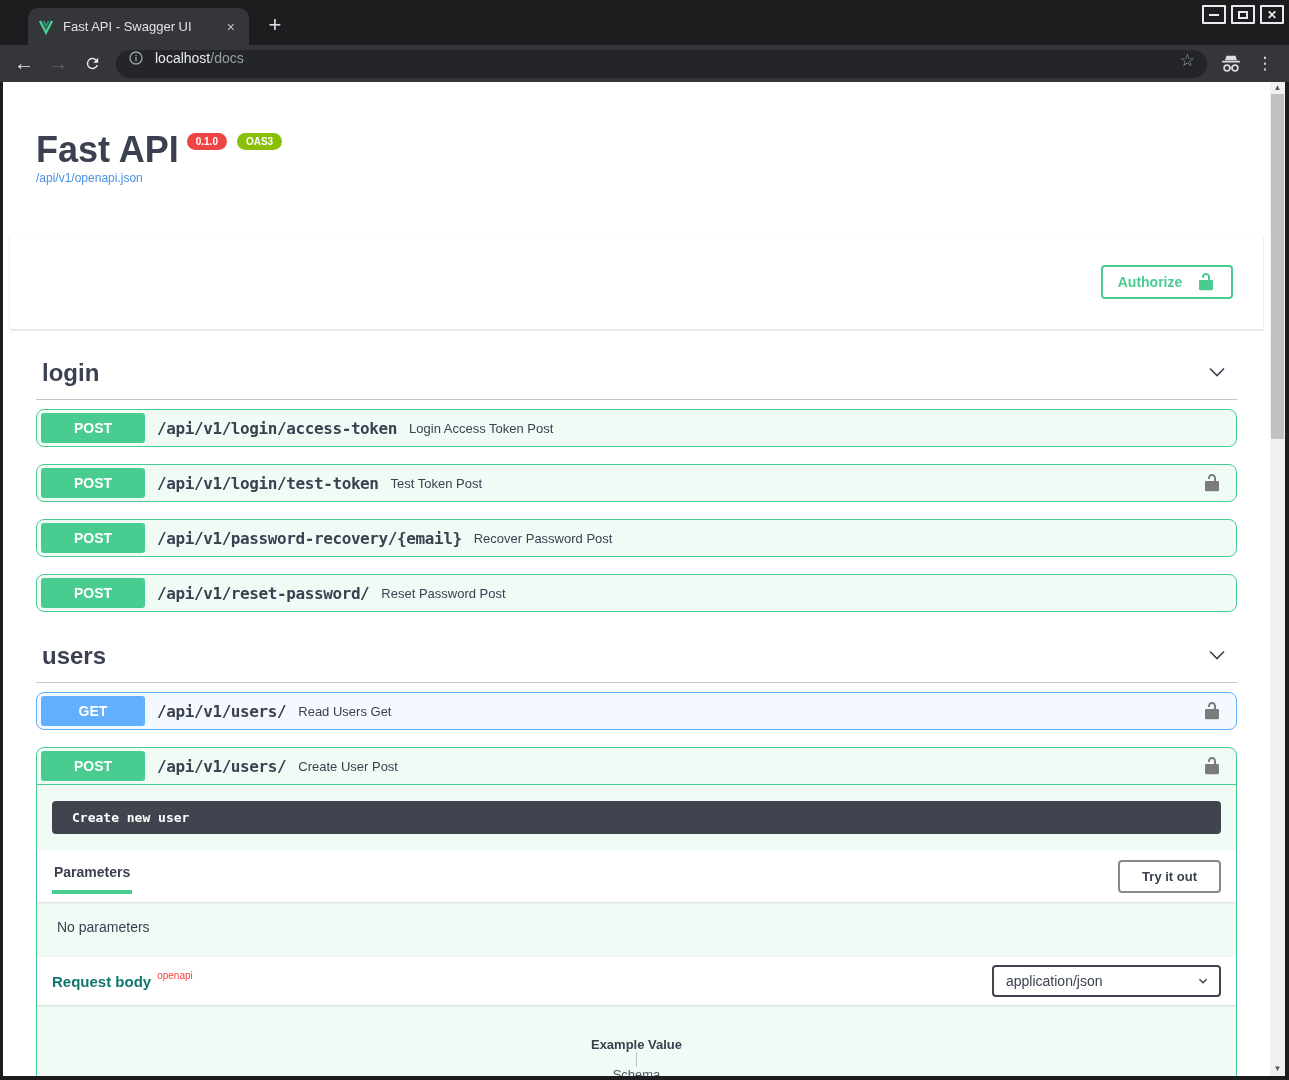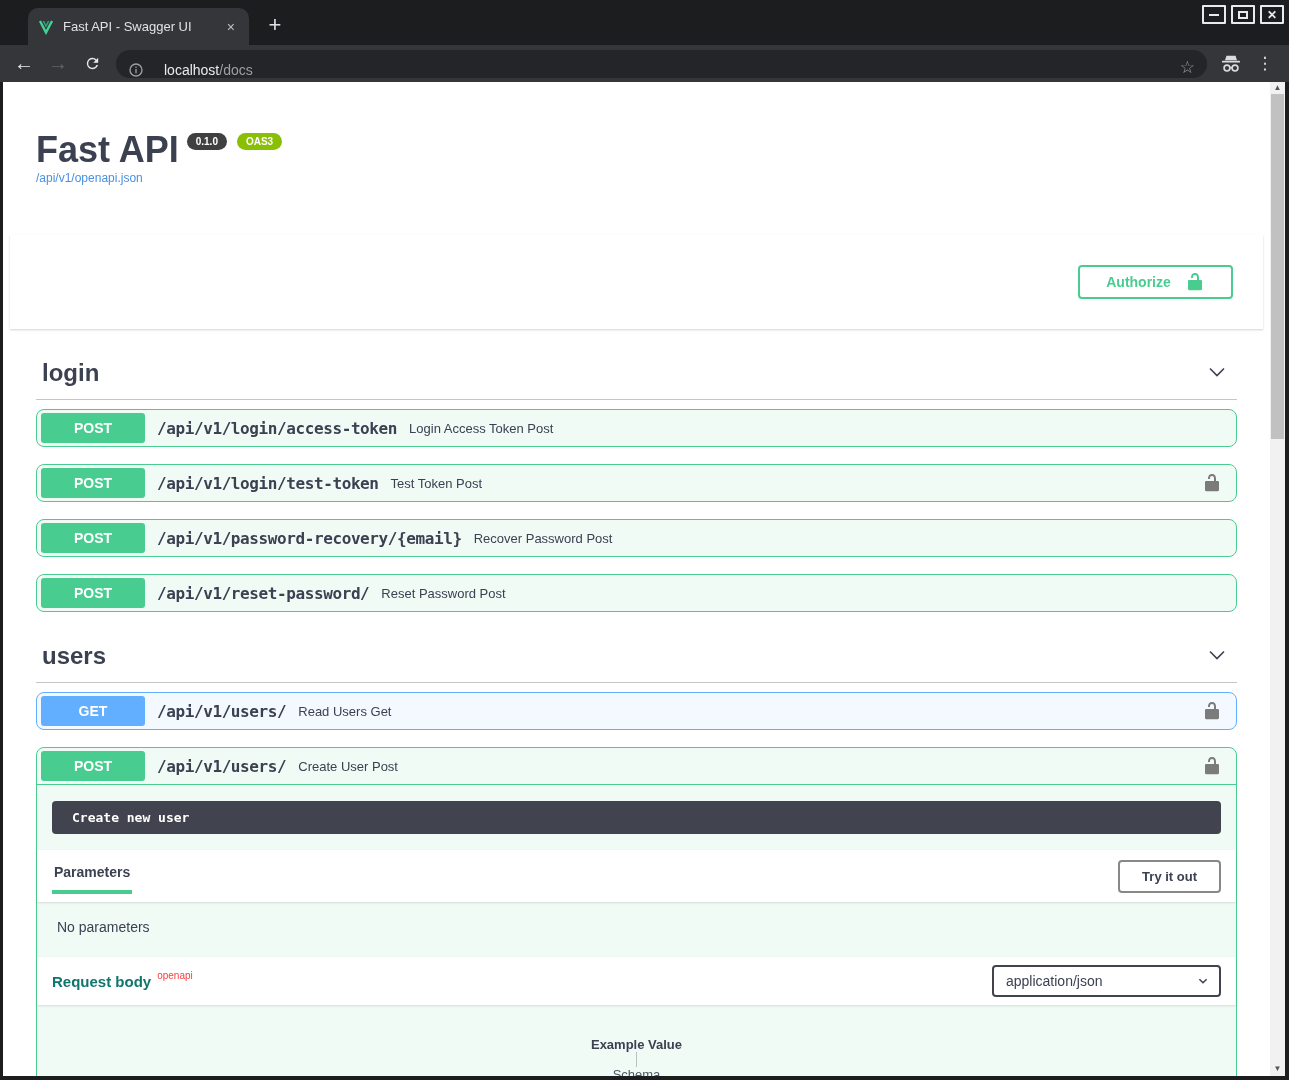--- a/index.html
+++ b/index.html
@@ -21,21 +21,21 @@
   .winbtn .box { width:10px; height:8px; border:2px solid #e8eaed; }
   .winbtn.close { font-size:12px; font-weight:bold; line-height:1; }
 
   .toolbar { position:absolute; top:45px; left:0; right:0; height:37px; background:#35363a;
              display:flex; align-items:center; padding:0 8px; gap:2px; }
   .navbtn { width:32px; height:30px; display:flex; align-items:center; justify-content:center;
             font-size:20px; border-radius:50%; }
   .navbtn.back { color:#e8eaed; }
   .navbtn.fwd { color:#5f6368; }
   .omnibox { flex:1; height:28px; background:#232528; border-radius:14px; margin:0 6px;
-             display:flex; align-items:flex-end; padding:0 12px; gap:20px; }
+             display:flex; align-items:flex-start; padding:0 12px; gap:11px; }
   .url { flex:1; font-size:14px; white-space:nowrap; overflow:hidden; }
   .url .host { color:#e8eaed; }
   .url .path { color:#9aa0a6; }
   .star { color:#9aa0a6; font-size:17px; }
   .chromebtn { width:32px; height:30px; display:flex; align-items:center; justify-content:center; }
   .menu-dots { color:#dfe1e5; font-size:17px; letter-spacing:0; }
 
   
   .page { position:absolute; top:82px; left:3px; right:19px; bottom:4px; background:#fff; overflow:hidden; }
   .scrollbar { position:absolute; top:82px; right:4px; bottom:4px; width:15px; background:#f1f1f1; }
@@ -43,27 +43,27 @@
   .scroll-arrow { position:absolute; left:0; width:15px; color:#555; font-size:8px; text-align:center; }
   .scroll-arrow.up { top:1px; } .scroll-arrow.down { bottom:3px; }
 
   :root { --green:#49cc90; --blue:#61affe; }
 
   .swagger-wrap { margin:0 33px; }
   .info { padding-top:50px; }
   .page-title { font-size:36px; font-weight:bold; color:#3b4151; display:flex; align-items:flex-start; gap:8px; }
   .page-title .t { line-height:1; }
   .badge { font-size:10px; font-weight:bold; color:#fff; padding:3px 9px; border-radius:10px; margin-top:1px; }
-  .badge.version { background:#404040; }
+  .badge.version { background:#ef4444; }
   .badge.oas { background:#89bf04; margin-left:2px; }
   .spec-link { display:inline-block; font-size:12px; color:#4990e2; text-decoration:none; }
 
   .scheme-container { margin:49px 7px 0; height:94px; background:#fff; position:relative;
                       box-shadow:0 1px 2px 0 rgba(0,0,0,.18); }
-  .authorize-btn { position:absolute; right:30px; top:30px; width:155px; height:34px;
+  .authorize-btn { position:absolute; right:30px; top:30px; width:132px; height:34px;
                    border:2px solid var(--green); border-radius:4px; background:transparent;
                    color:var(--green); font-weight:bold; font-size:14px;
                    display:flex; align-items:center; justify-content:center; gap:14px; }
 
   .opblock-tag { display:flex; align-items:center; justify-content:space-between;
                  padding:12px 6px; margin-top:18px; border-bottom:1px solid rgba(59,65,81,.3); }
   .opblock-tag .tag-label { font-size:24px; font-weight:bold; color:#3b4151; }
   .expand-btn { background:none; border:none; padding:0 4px; }
 
   .opblock { margin:9px 0 17px; border-radius:8px; border:1px solid var(--green); background:rgba(73,204,144,.08); }

